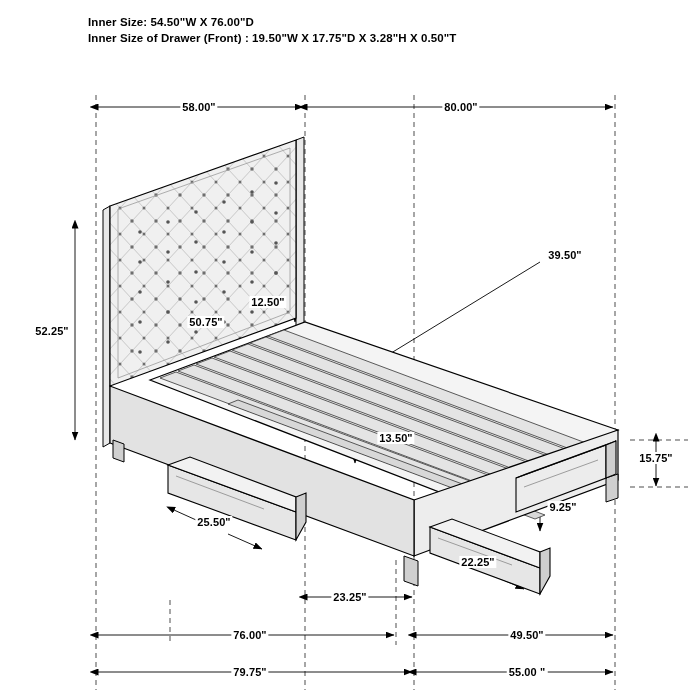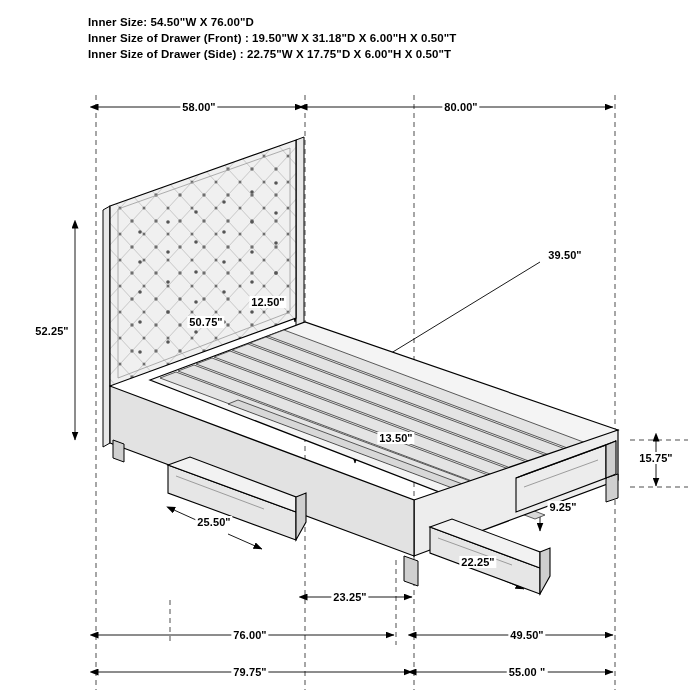--- a/index.html
+++ b/index.html
@@ -48,22 +48,21 @@
     letter-spacing: 0.1px;
   }
 </style>
 </head>
 <body>
 
 <div id="root">
 
   <div class="spec-block">
     <span class="spec-line">Inner Size: 54.50"W X 76.00"D</span>
-    <span class="spec-line">Inner Size of Drawer (Front) : 19.50"W X 31.18"D X 6.00"H X 0.50"T</span>
-    <span class="spec-line">Inner Size of Drawer (Side) : 22.75"W X 17.75"D X 6.00"H X 0.50"T</span>
+    <span class="spec-line">Inner Size of Drawer (Front) : 19.50"W X 17.75"D X 3.28"H X 0.50"T</span>
   </div>
 
   <svg id="diagram" width="700" height="700" viewBox="0 0 700 700">
     <defs>
       <marker id="arrow-end" markerWidth="9" markerHeight="7" refX="8.5" refY="3.5" orient="auto" markerUnits="userSpaceOnUse">
         <path d="M0,0 L9,3.5 L0,7 z" fill="#000"></path>
       </marker>
       <marker id="arrow-start" markerWidth="9" markerHeight="7" refX="0.5" refY="3.5" orient="auto-start-reverse" markerUnits="userSpaceOnUse">
         <path d="M0,0 L9,3.5 L0,7 z" fill="#000"></path>
       </marker>

